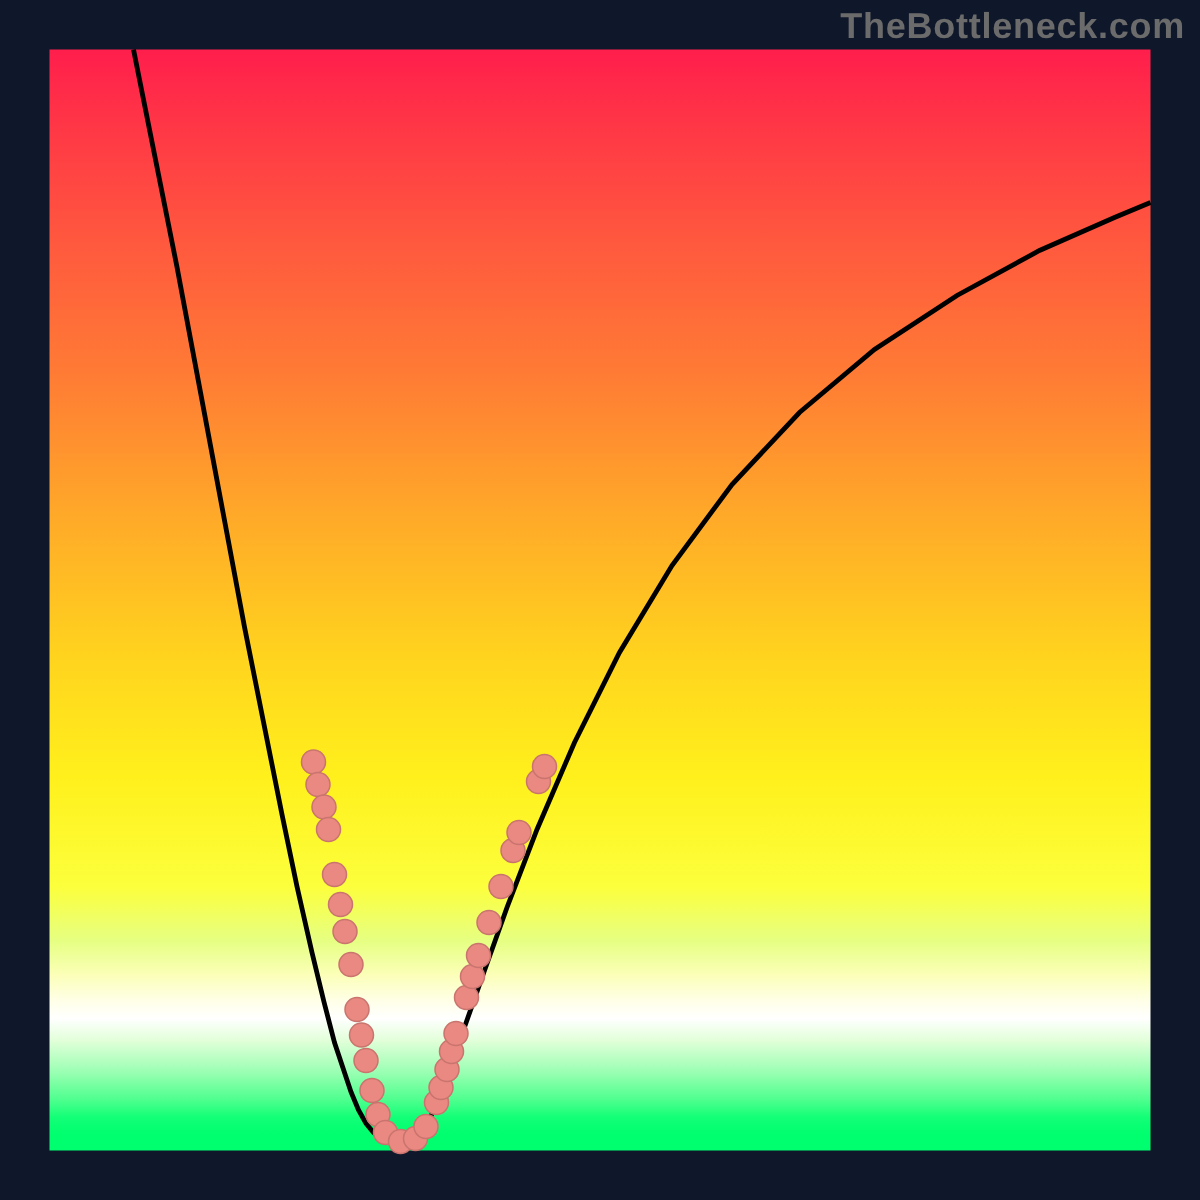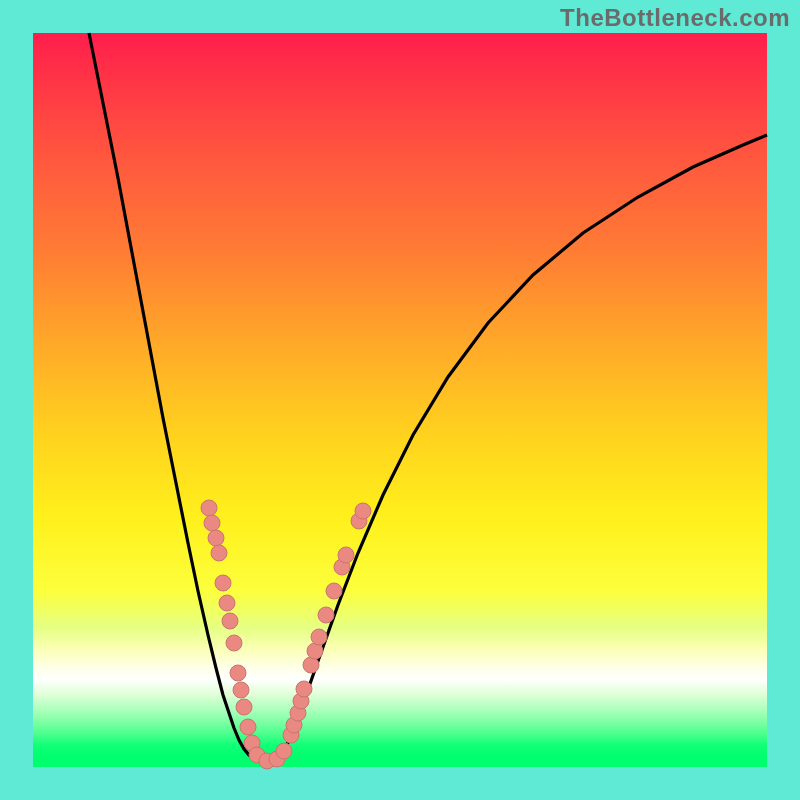--- a/index.html
+++ b/index.html
@@ -9,21 +9,21 @@
     height: 800px;
     background: #000;
     overflow: hidden;
   }
   .frame {
     position: absolute;
     left: 0;
     top: 0;
     width: 800px;
     height: 800px;
-    background: #5eead4;
+    background: #0f172a;
   }
   .plot {
     position: absolute;
     left: 33px;
     top: 33px;
     width: 734px;
     height: 734px;
     background: linear-gradient(to bottom,
       #ff1e4c 0%,
       #ff3a45 8%,

